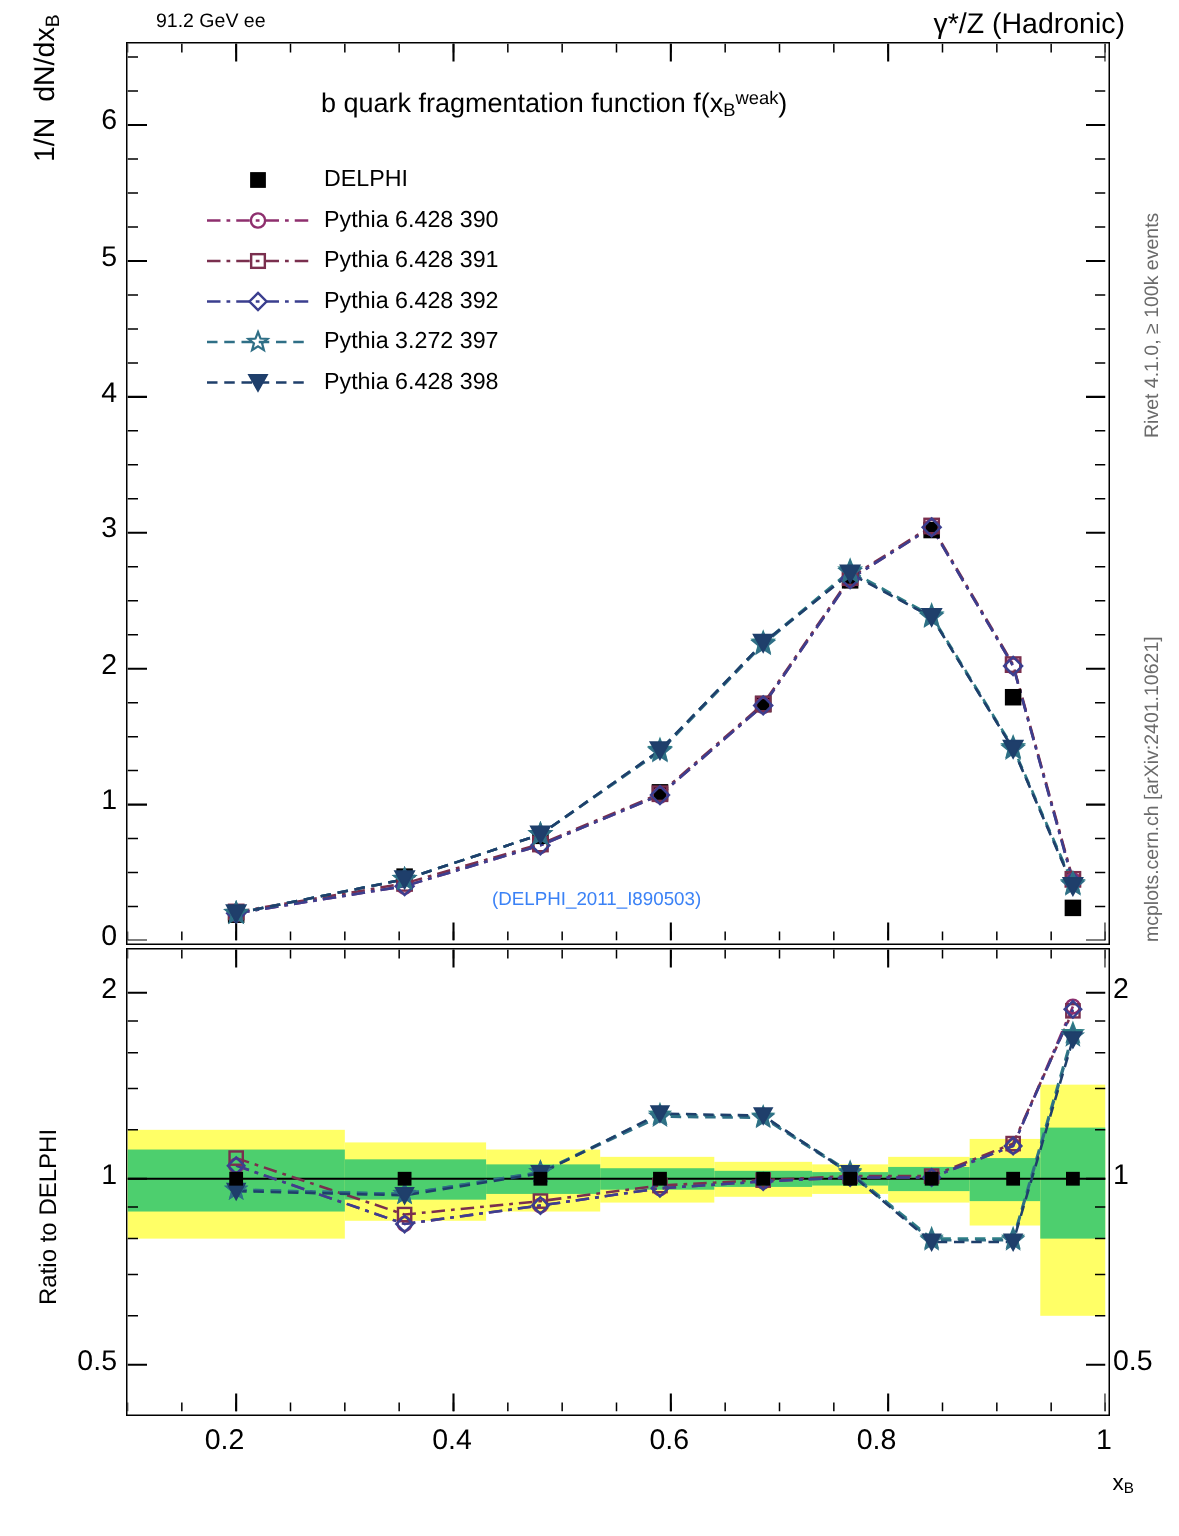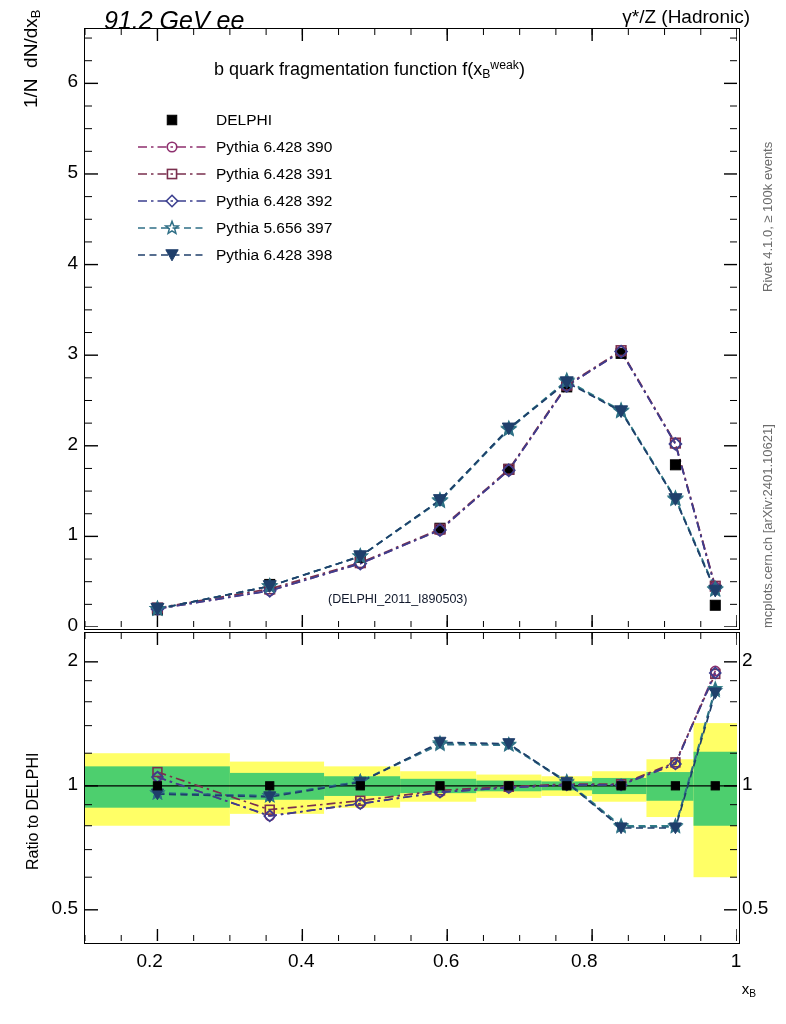--- a/index.html
+++ b/index.html
@@ -2,21 +2,21 @@
 <html><head>
 <meta charset="utf-8">
 <style>
   html,body{margin:0;padding:0;background:#fff;}
   body{width:786px;height:1024px;font-family:"Liberation Sans",sans-serif;color:#000;overflow:hidden;}
   #root{position:relative;width:786px;height:1024px;}
   .abs{position:absolute;}
   .txt{font-family:"Liberation Sans",sans-serif;color:#000;white-space:nowrap;}
 
   
-  #hdr-left{left:104px;top:6px;font-size:25px;font-style:italic;}
+  #hdr-left{left:104px;top:6px;font-size:13px;}
   #hdr-right{right:36px;top:6px;font-size:19px;}
 
   
   .rot{transform-origin:0 0;transform:rotate(-90deg);}
   #rv-label{left:760px;top:292px;font-size:13px;color:#6b6b6b;}
   #arx-label{left:760px;top:628px;font-size:13px;color:#6b6b6b;}
 
   
   #main-frame{left:84px;top:28px;width:656px;height:602px;border:1.6px solid #000;box-sizing:border-box;background:#fff;}
   
@@ -31,21 +31,21 @@
 
   
   #legend{left:136px;top:106px;}
   .leg-row{height:27px;display:flex;align-items:center;}
   .leg-mark{width:74px;height:20px;position:relative;}
   .leg-txt{font-size:15.5px;margin-left:6px;}
 
   .axis-num{font-size:19px;color:#000;}
   .axis-num-r{font-size:19px;color:#000;}
 
-  #watermark{left:328px;top:592px;font-size:12.5px;color:#0f172a;}
+  #watermark{left:328px;top:592px;font-size:12.5px;color:#3b82f6;}
 
   #xlab{right:30px;top:980px;font-size:15px;text-align:right;}
   svg{display:block;}
   sub{font-size:0.68em;vertical-align:-0.25em;}
   sup{font-size:0.68em;vertical-align:0.45em;}
 </style>
 </head>
 <body>
 
 <div id="root">
@@ -438,21 +438,21 @@
         </div>
         <div class="txt leg-txt">Pythia 6.428 392</div>
       </div>
       <div class="leg-row">
         <div class="leg-mark">
           <svg width="74" height="20">
             <line x1="2" y1="10" x2="70" y2="10" stroke="#2f6f86" stroke-width="1.7" stroke-dasharray="7,4.5"></line>
             <polygon points="36.00,3.35 37.68,7.69 42.32,7.95 38.71,10.88 39.91,15.38 36.00,12.85 32.09,15.38 33.29,10.88 29.68,7.95 34.32,7.69" fill="none" stroke="#2f6f86" stroke-width="1.5"></polygon>
           </svg>
         </div>
-        <div class="txt leg-txt">Pythia 5.656 397</div>
+        <div class="txt leg-txt">Pythia 3.272 397</div>
       </div>
       <div class="leg-row">
         <div class="leg-mark">
           <svg width="74" height="20">
             <line x1="2" y1="10" x2="70" y2="10" stroke="#1f3f6b" stroke-width="1.7" stroke-dasharray="7,4.5"></line>
             <polygon points="29.825,4.751250000000001 42.175,4.751250000000001 36,15.86625" fill="#1f3f6b" stroke="#1f3f6b" stroke-width="1"></polygon>
           </svg>
         </div>
         <div class="txt leg-txt">Pythia 6.428 398</div>
       </div>

